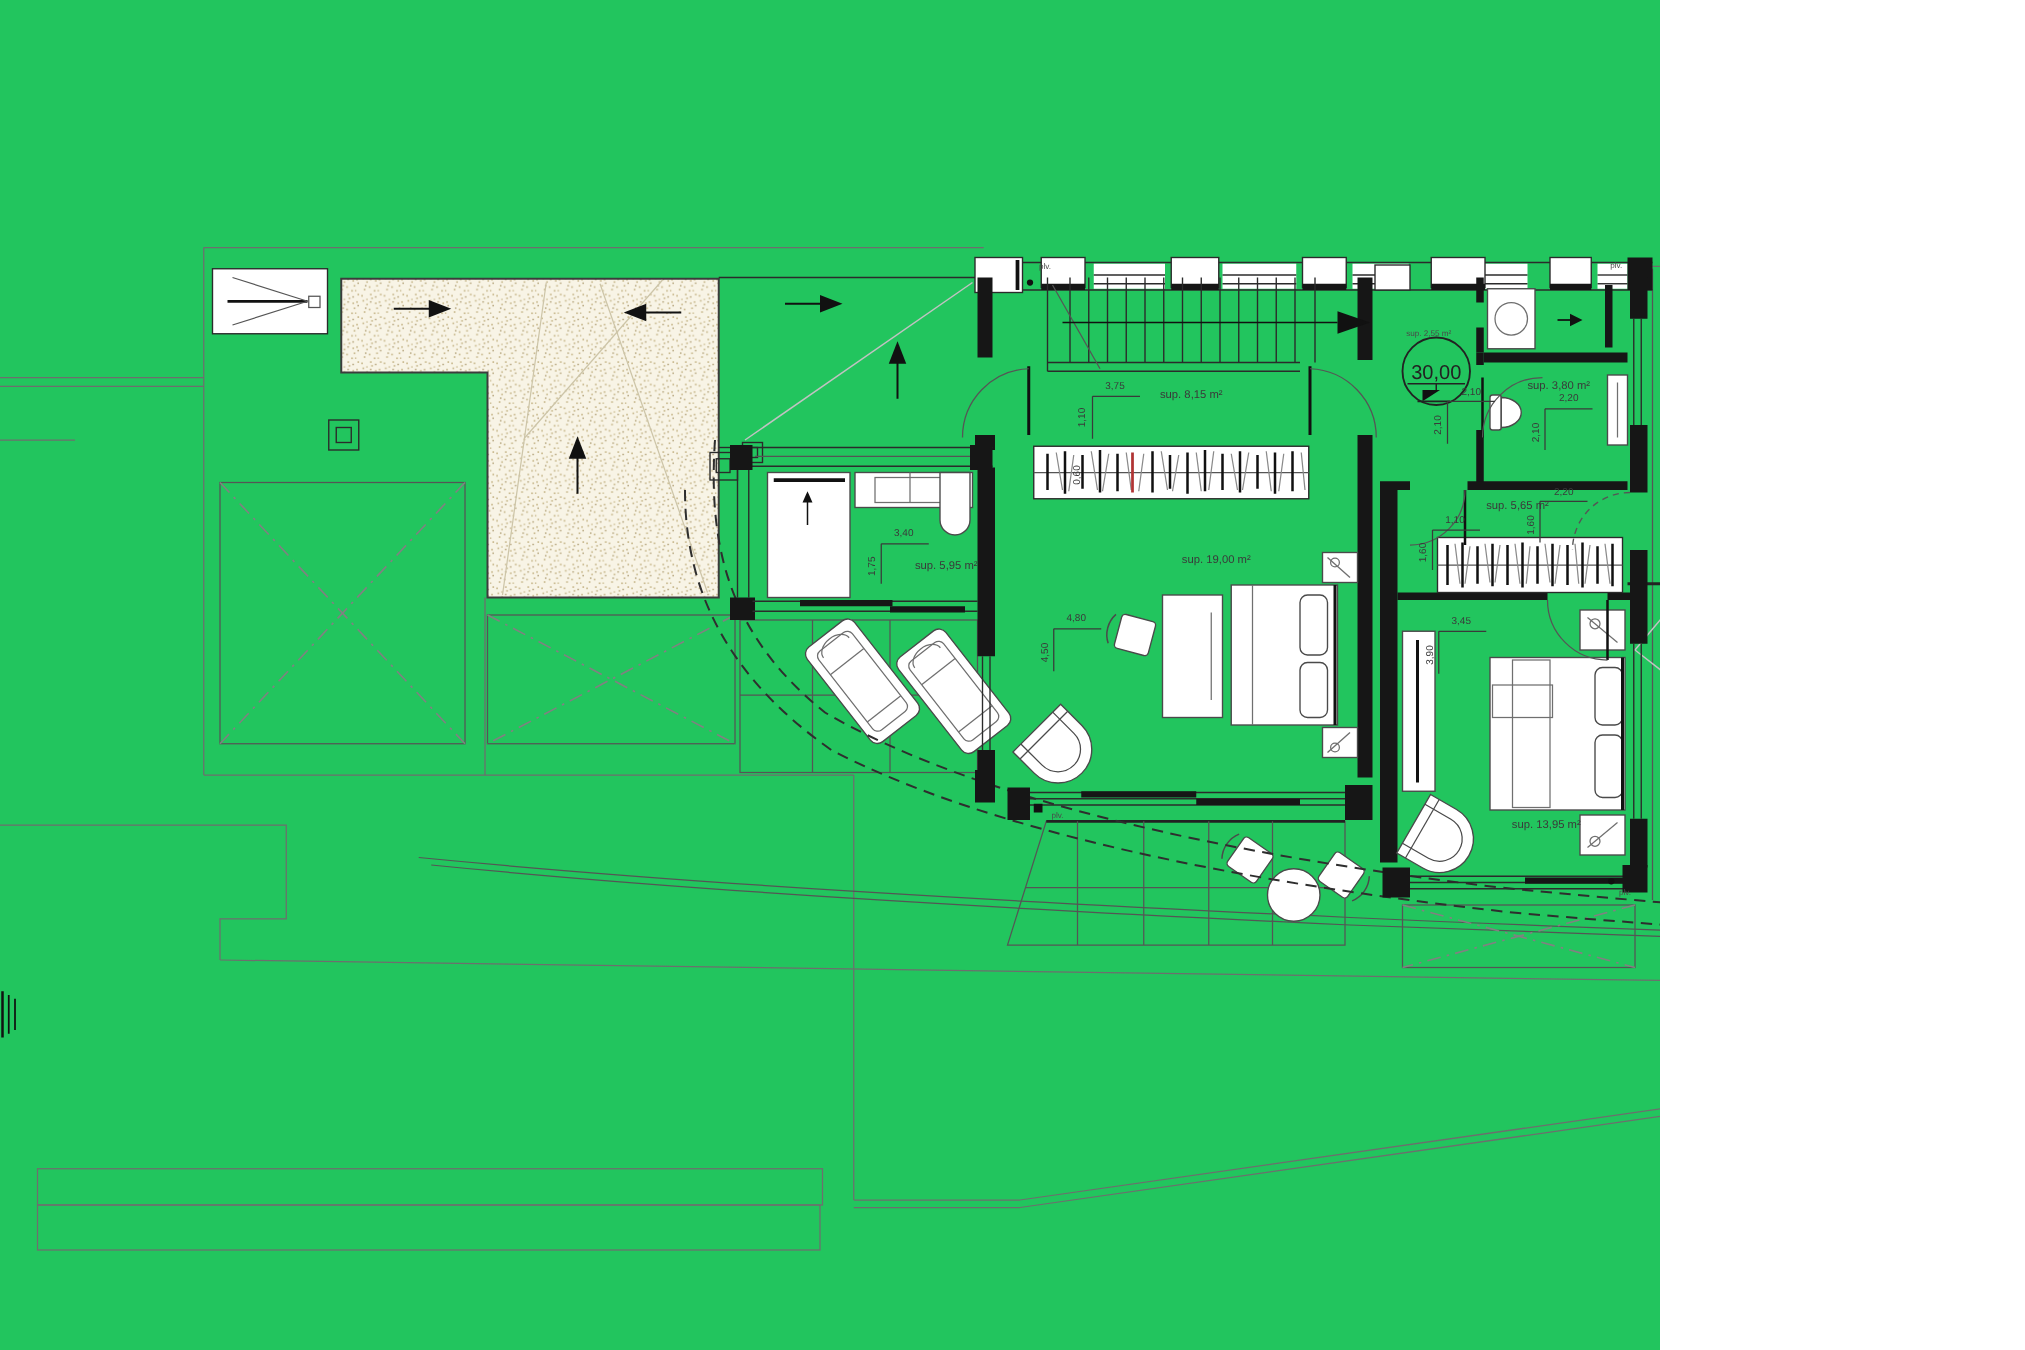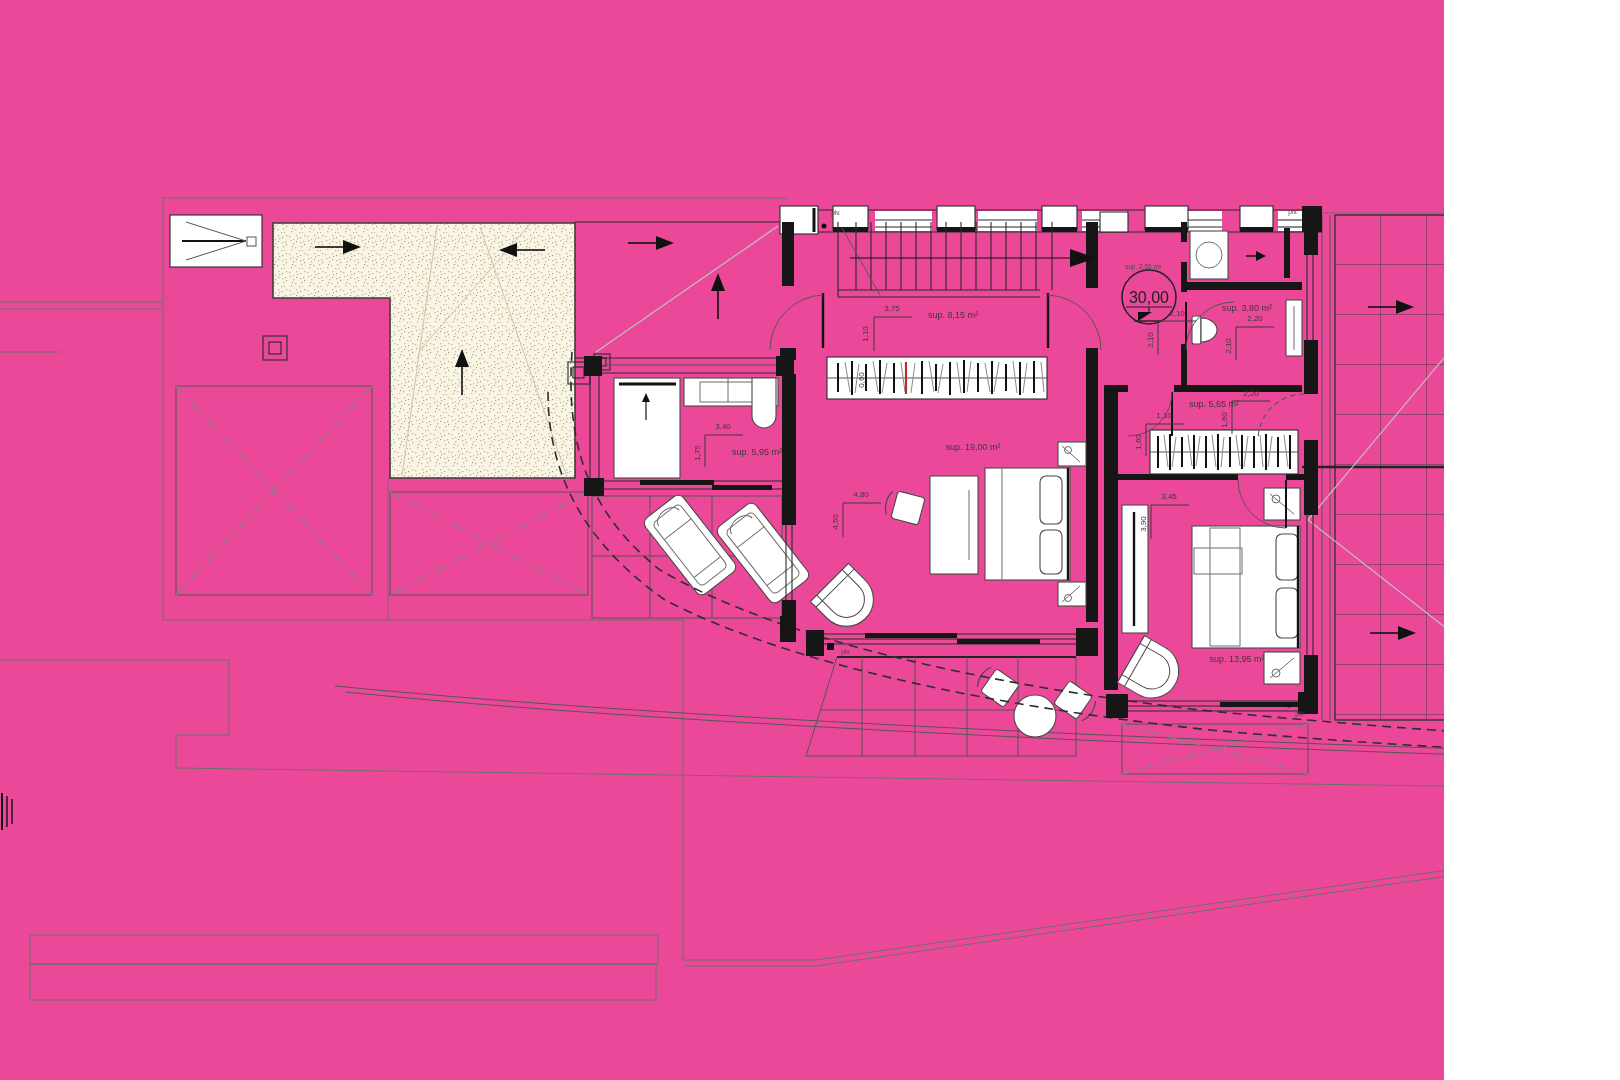--- a/index.html
+++ b/index.html
@@ -1,16 +1,16 @@
 <!DOCTYPE html>
 <html><head>
 <meta charset="utf-8">
 <style>
   html,body{margin:0;padding:0;background:#ffffff;}
-  .stage{width:1444px;height:1080px;position:relative;background:#ec4899;overflow:hidden;}
+  .stage{width:1328px;height:1080px;position:relative;background:#22c55e;overflow:hidden;}
   svg{display:block;font-family:"Liberation Sans", sans-serif;}
   .ln  {stroke:#2b2b2b;stroke-width:1.1;fill:none;}
   .lnw {stroke:#2b2b2b;stroke-width:1.1;fill:#ffffff;}
   .thin{stroke:#555;stroke-width:1;fill:none;}
   .site{stroke:#6e6e6e;stroke-width:1;fill:none;}
   .lt  {stroke:#c2c2c2;stroke-width:1.2;fill:none;}
   .lt2 {stroke:#cdc5a8;stroke-width:1;fill:none;}
   .wall{fill:#161616;stroke:none;}
   .dash{stroke:#2e2e2e;stroke-width:1.6;fill:none;stroke-dasharray:9 6;}
   .dash2{stroke:#555;stroke-width:1.1;fill:none;stroke-dasharray:5 4;}

